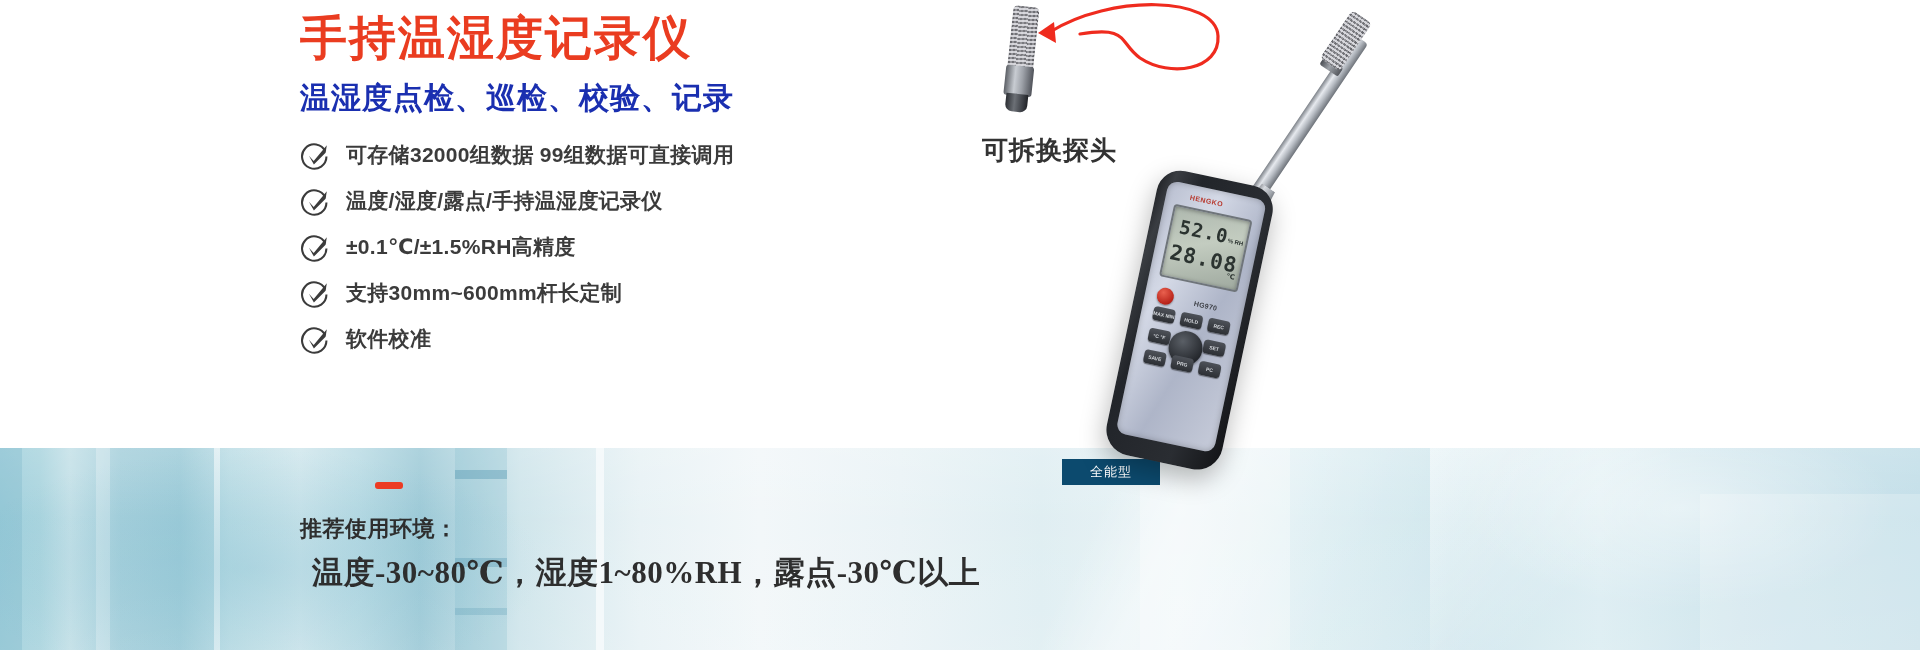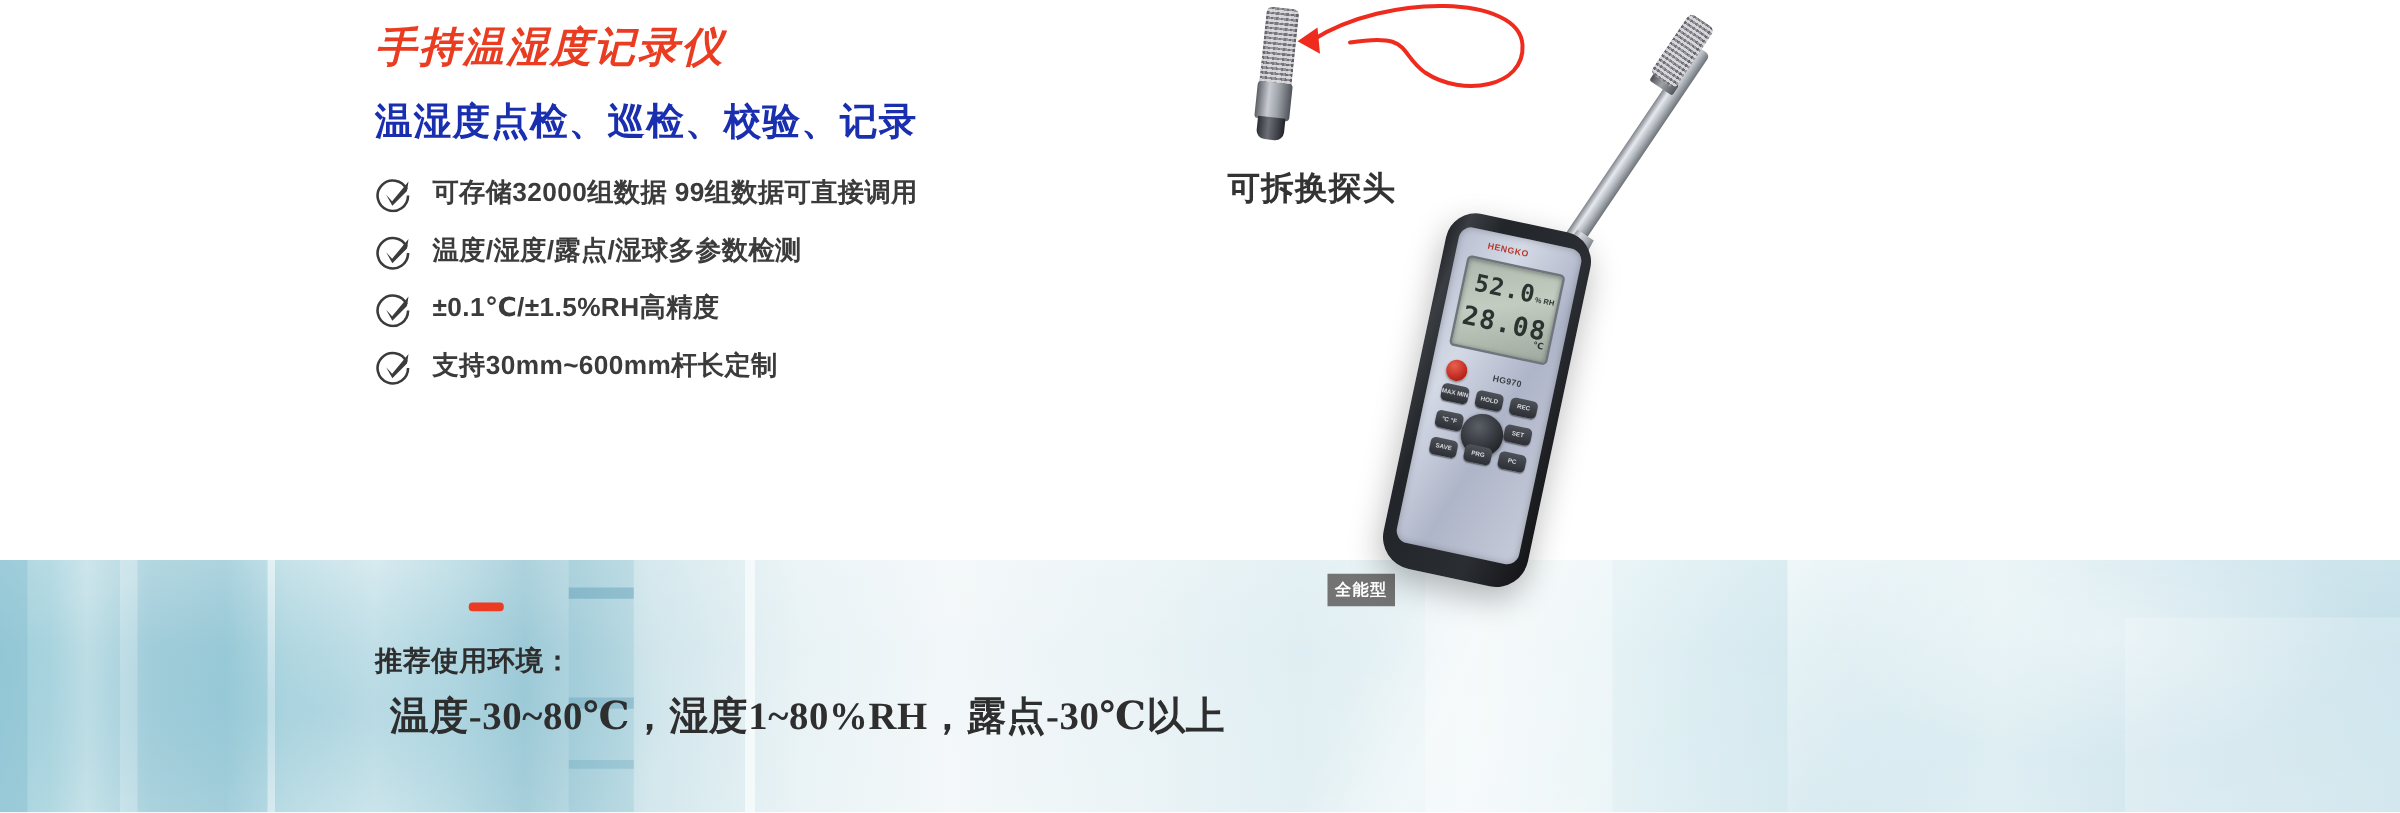--- a/index.html
+++ b/index.html
@@ -49,24 +49,23 @@
   .bs6{left:455px;top:110px;width:52px;height:9px;background:rgba(70,140,170,0.30);}
   .bs7{left:455px;top:160px;width:52px;height:7px;background:rgba(70,140,170,0.22);}
   .bs8{left:596px;top:0;width:8px;height:202px;background:rgba(255,255,255,0.62);}
   .bs9{left:1140px;top:0;width:150px;height:202px;background:rgba(255,255,255,0.30);}
   .bs10{left:1430px;top:0;width:240px;height:202px;background:linear-gradient(135deg,rgba(255,255,255,0.55),rgba(255,255,255,0) 65%);}
   .bs11{left:1700px;top:46px;width:220px;height:156px;background:rgba(255,255,255,0.22);}
 
   
   .title-main{
     position:absolute; left:300px; top:10px;
-    font-size:33px; line-height:56px; font-weight:bold;
+    font-size:47px; line-height:56px; font-weight:bold;
     color:#ea3c20; letter-spacing:2px;
     white-space:nowrap;
-    font-style:italic;
   }
   .title-sub{
     position:absolute; left:300px; top:78px;
     font-size:30px; line-height:40px; font-weight:bold;
     color:#1a2fb0; letter-spacing:1px;
     white-space:nowrap;
   }
 
   .feature-list{
     position:absolute; left:300px; top:132px;
@@ -110,24 +109,24 @@
 
   
   .probe-label{
     position:absolute; left:982px; top:133px;
     font-size:26px; line-height:34px; font-weight:bold;
     color:#333333; white-space:nowrap; letter-spacing:1px;
   }
 
   .badge-allround{
     position:absolute; left:1062px; top:459px;
-    width:54px; height:26px;
-    background:#737373;
+    width:98px; height:26px;
+    background:#0c4a6e;
     color:#ffffff;
-    font-size:13px; font-weight:bold;
+    font-size:13px; font-weight:normal;
     letter-spacing:1px;
     display:flex; align-items:center; justify-content:center;
     white-space:nowrap;
   }
 
   
   .product{
     position:absolute; left:980px; top:0px;
     width:420px; height:560px;
   }
@@ -299,39 +298,46 @@
         <path d="M9.5 16.8 L14.6 22.4 L28.6 5.6 L27.3 13.6 L14.8 26.2 Z" fill="#3b3b3b"></path>
       </svg>
       <span class="feature-text">可存储32000组数据  99组数据可直接调用</span>
     </div>
 
     <div class="feature-row">
       <svg class="check-icon" viewBox="0 0 32 32">
         <path d="M27 12.2a13 13 0 1 0 1.2 5.3" fill="none" stroke="#3b3b3b" stroke-width="2.2"></path>
         <path d="M9.5 16.8 L14.6 22.4 L28.6 5.6 L27.3 13.6 L14.8 26.2 Z" fill="#3b3b3b"></path>
       </svg>
-      <span class="feature-text">温度/湿度/露点/湿球多参数检测</span>
+      <span class="feature-text">温度/湿度/露点/手持温湿度记录仪</span>
     </div>
 
     <div class="feature-row">
       <svg class="check-icon" viewBox="0 0 32 32">
         <path d="M27 12.2a13 13 0 1 0 1.2 5.3" fill="none" stroke="#3b3b3b" stroke-width="2.2"></path>
         <path d="M9.5 16.8 L14.6 22.4 L28.6 5.6 L27.3 13.6 L14.8 26.2 Z" fill="#3b3b3b"></path>
       </svg>
       <span class="feature-text">±0.1℃/±1.5%RH高精度</span>
     </div>
 
     <div class="feature-row">
       <svg class="check-icon" viewBox="0 0 32 32">
         <path d="M27 12.2a13 13 0 1 0 1.2 5.3" fill="none" stroke="#3b3b3b" stroke-width="2.2"></path>
         <path d="M9.5 16.8 L14.6 22.4 L28.6 5.6 L27.3 13.6 L14.8 26.2 Z" fill="#3b3b3b"></path>
       </svg>
       <span class="feature-text">支持30mm~600mm杆长定制</span>
     </div>
 
+    <div class="feature-row">
+      <svg class="check-icon" viewBox="0 0 32 32">
+        <path d="M27 12.2a13 13 0 1 0 1.2 5.3" fill="none" stroke="#3b3b3b" stroke-width="2.2"></path>
+        <path d="M9.5 16.8 L14.6 22.4 L28.6 5.6 L27.3 13.6 L14.8 26.2 Z" fill="#3b3b3b"></path>
+      </svg>
+      <span class="feature-text">软件校准</span>
+    </div>
   </div>
 
   <div class="rec-dash"></div>
   <div class="rec-block">
     <div class="rec-line1">推荐使用环境：</div>
     <div class="rec-line2">温度-30~80℃，湿度1~80%RH，露点-30℃以上</div>
   </div>
 
   <div class="probe-label">可拆换探头</div>
 

